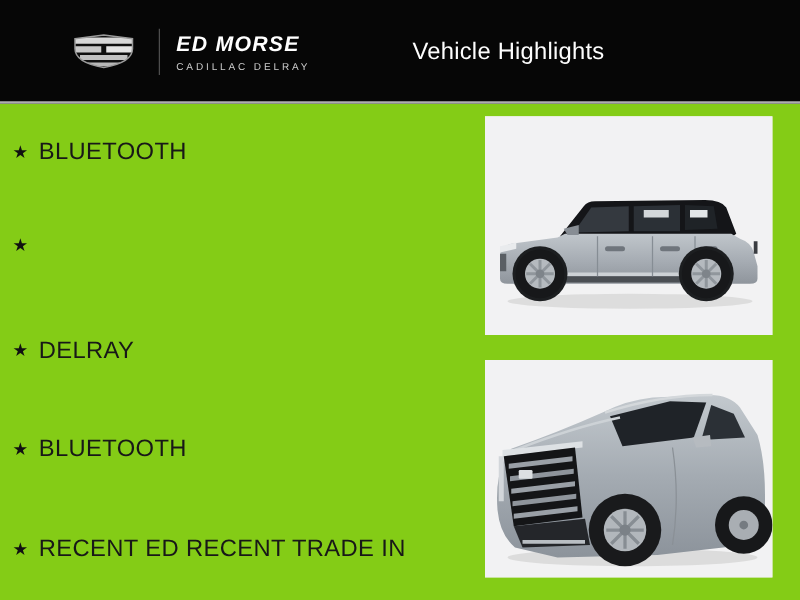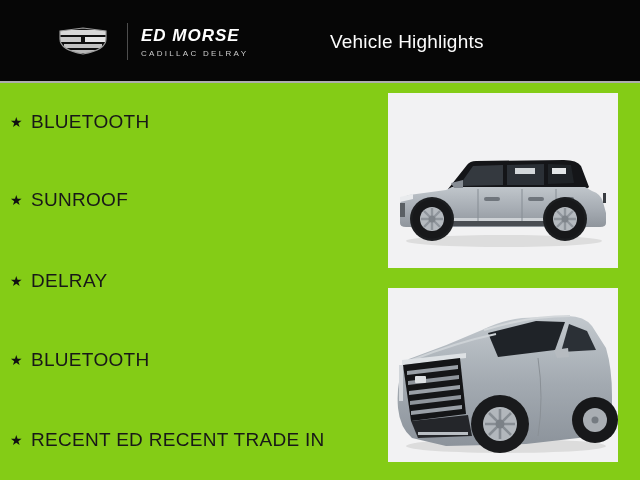--- a/index.html
+++ b/index.html
@@ -58,21 +58,20 @@
     <div class="header-title">Vehicle Highlights</div>
   </div>
 
   <div class="features">
     <div class="feature f0">
       <span class="star">★</span>
       <span class="label">BLUETOOTH</span>
     </div>
     <div class="feature f1">
       <span class="star">★</span>
-      <span class="label">SUNROOF</span>
     </div>
     <div class="feature f2">
       <span class="star">★</span>
       <span class="label">DELRAY</span>
     </div>
     <div class="feature f3">
       <span class="star">★</span>
       <span class="label">BLUETOOTH</span>
     </div>
     <div class="feature f4">

